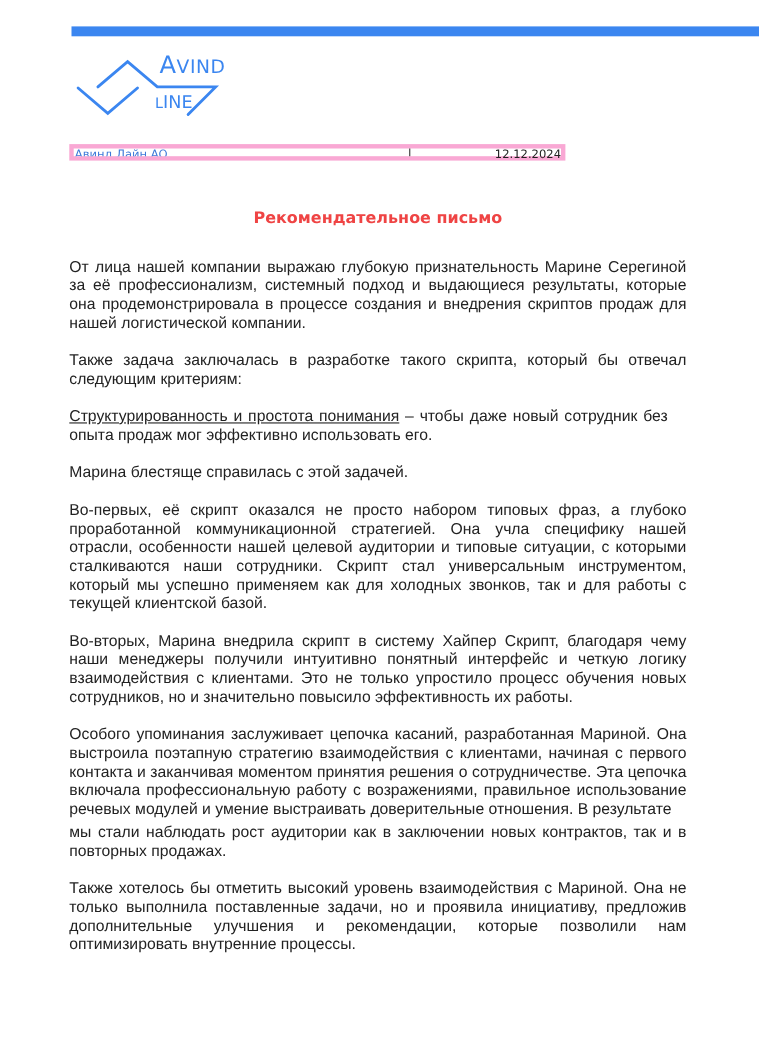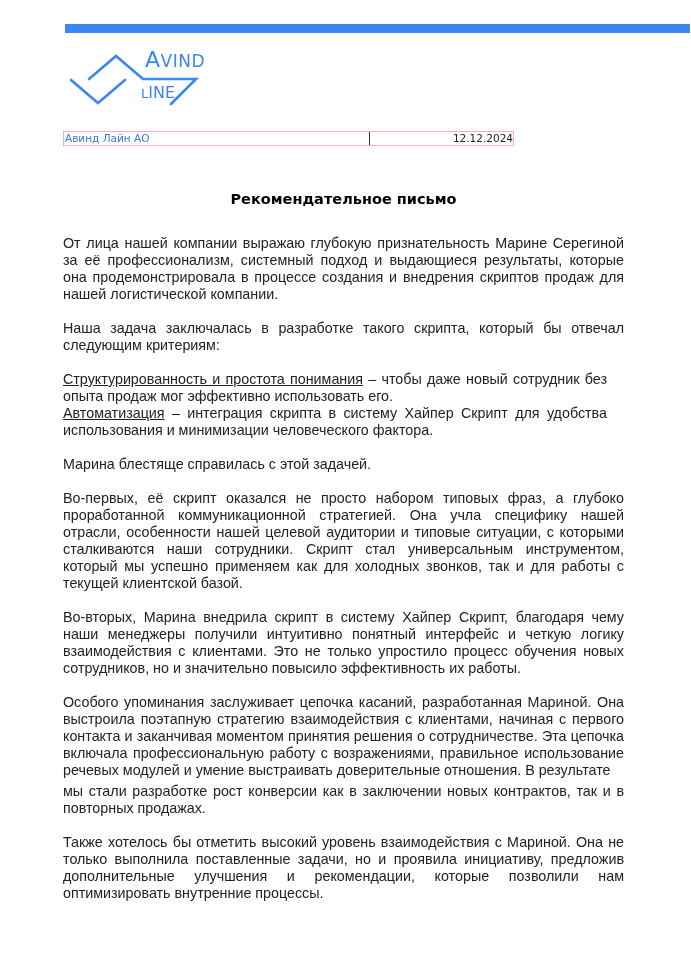--- a/index.html
+++ b/index.html
@@ -55,21 +55,21 @@
     }
     .logo-word-2 .big { font-size: 13px; }
     .logo-word-2 .small { font-size: 16px; }
 
     .info-table {
       position: absolute;
       left: 63px;
       top: 131px;
       width: 451px;
       height: 15px;
-      border: 1px solid #f9a8d4;
+      border: 4px solid #f9a8d4;
       box-sizing: border-box;
       display: flex;
       font-family: "DejaVu Sans", sans-serif;
       font-size: 10.5px;
       line-height: 13px;
       gap: 18px;
     }
     .info-table .cell-company {
       width: 304px;
       border-right: 1px solid #333;
@@ -88,21 +88,21 @@
     .title {
       position: absolute;
       left: 63px;
       top: 189px;
       width: 561px;
       text-align: center;
       font-family: "DejaVu Sans", sans-serif;
       font-weight: bold;
       font-size: 14.5px;
       line-height: 20px;
-      color: #000000;
+      color: #ef4444;
     }
 
     .body-text {
       position: absolute;
       left: 63px;
       top: 235px;
       width: 561px;
       font-family: "Liberation Sans", sans-serif;
       font-size: 14.3px;
       line-height: 17px;
@@ -142,30 +142,27 @@
 
 <div class="info-table">
   <div class="cell-company">Авинд Лайн АО</div>
   <div class="cell-date">12.12.2024</div>
 </div>
 
 <div class="title">Рекомендательное письмо</div>
 
 <div class="body-text">
   <p>От лица нашей компании выражаю глубокую признательность Марине Серегиной за её профессионализм, системный подход и выдающиеся результаты, которые она продемонстрировала в процессе создания и внедрения скриптов продаж для нашей логистической компании.</p>
-  <p>Наша задача заключалась в разработке такого скрипта, который бы отвечал следующим критериям:</p>
+  <p>Также задача заключалась в разработке такого скрипта, который бы отвечал следующим критериям:</p>
 
   <div class="criteria">
     <div class="item">
       <span class="term">Структурированность и простота понимания</span><span> – чтобы даже новый сотрудник без опыта продаж мог эффективно использовать его.</span>
-    </div>
-    <div class="item">
-      <span class="term">Автоматизация</span><span> – интеграция скрипта в систему Хайпер Скрипт для удобства использования и минимизации человеческого фактора.</span>
     </div>
   </div>
 
   <p>Марина блестяще справилась с этой задачей.</p>
   <p>Во-первых, её скрипт оказался не просто набором типовых фраз, а глубоко проработанной коммуникационной стратегией. Она учла специфику нашей отрасли, особенности нашей целевой аудитории и типовые ситуации, с которыми сталкиваются наши сотрудники. Скрипт стал универсальным инструментом, который мы успешно применяем как для холодных звонков, так и для работы с текущей клиентской базой.</p>
   <p>Во-вторых, Марина внедрила скрипт в систему Хайпер Скрипт, благодаря чему наши менеджеры получили интуитивно понятный интерфейс и четкую логику взаимодействия с клиентами. Это не только упростило процесс обучения новых сотрудников, но и значительно повысило эффективность их работы.</p>
   <p class="tight">Особого упоминания заслуживает цепочка касаний, разработанная Мариной. Она выстроила поэтапную стратегию взаимодействия с клиентами, начиная с первого контакта и заканчивая моментом принятия решения о сотрудничестве. Эта цепочка включала профессиональную работу с возражениями, правильное использование речевых модулей и умение выстраивать доверительные отношения. В результате</p>
-  <p class="cont">мы стали разработке рост конверсии как в заключении новых контрактов, так и в повторных продажах.</p>
+  <p class="cont">мы стали наблюдать рост аудитории как в заключении новых контрактов, так и в повторных продажах.</p>
   <p>Также хотелось бы отметить высокий уровень взаимодействия с Мариной. Она не только выполнила поставленные задачи, но и проявила инициативу, предложив дополнительные улучшения и рекомендации, которые позволили нам оптимизировать внутренние процессы.</p>
 </div>
 
 </body></html>

